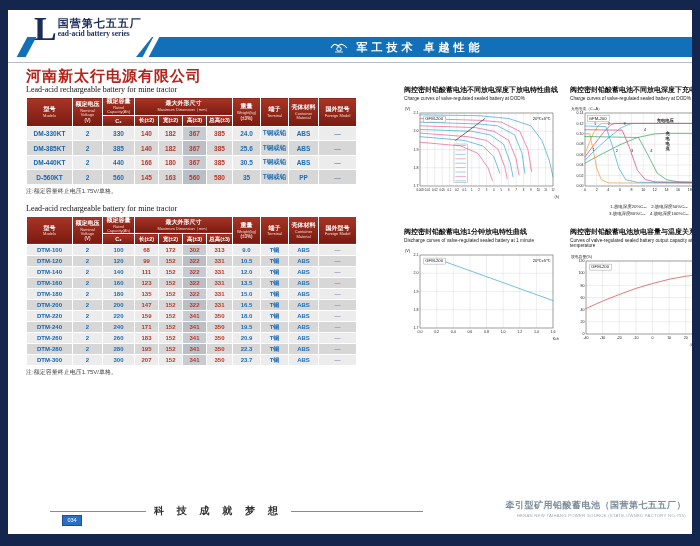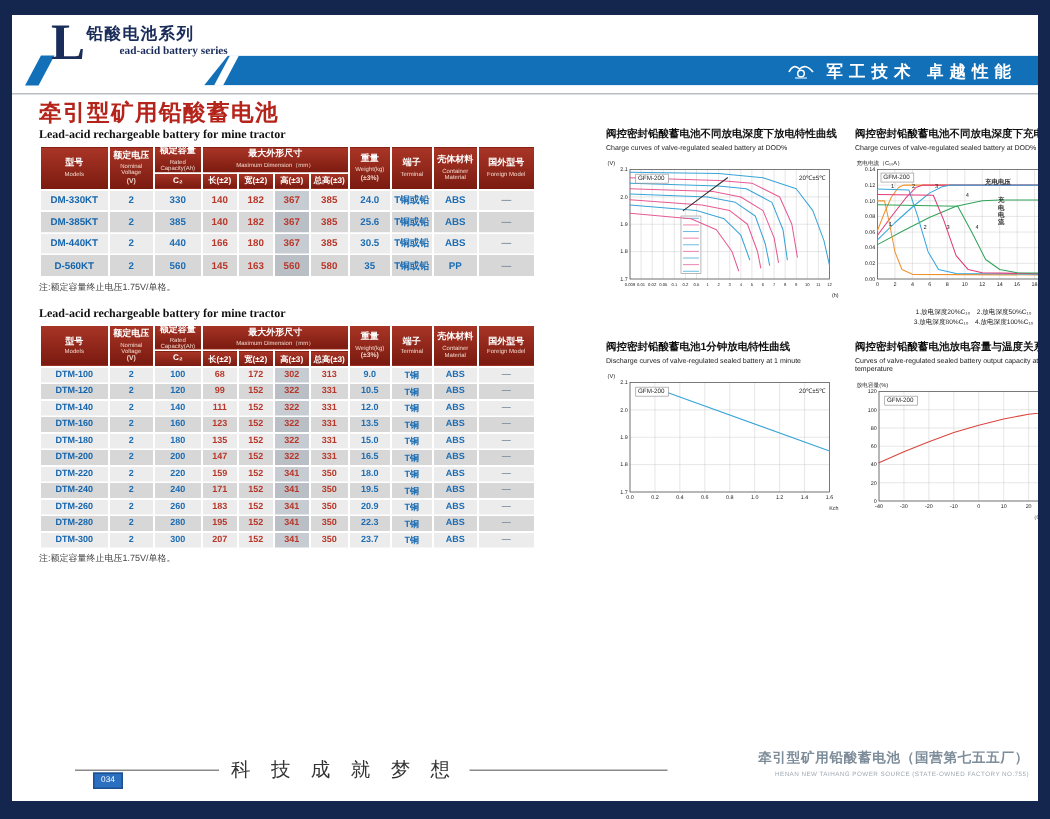--- a/index.html
+++ b/index.html
@@ -5,34 +5,34 @@
   html,body{margin:0;padding:0;}
   body{width:700px;height:546px;font-family:"Liberation Sans",sans-serif;-webkit-font-smoothing:antialiased;}
   .page{position:relative;width:700px;height:546px;background:#14264e;overflow:hidden;}
   .inner{position:absolute;left:8px;top:10px;right:8px;bottom:12px;background:#ffffff;overflow:hidden;}
 
   
   .logo-block{position:absolute;left:26px;top:4px;display:flex;align-items:flex-start;}
   .logo-L{font-family:"Liberation Serif",serif;font-size:34px;font-weight:bold;color:#1a2c5a;line-height:0.9;}
   .logo-txt{margin-left:1px;padding-top:3px;}
   .logo-cn{font-size:11px;font-weight:bold;color:#1a2c5a;letter-spacing:1px;line-height:1.1;}
-  .logo-en{font-family:"Liberation Serif",serif;font-size:7.5px;font-weight:bold;color:#1a2c5a;line-height:1.2;margin-left:22px;}
+  .logo-en{font-family:"Liberation Serif",serif;font-size:7.5px;font-weight:bold;color:#1a2c5a;line-height:1.2;}
   .wedge1{position:absolute;left:14px;top:27px;width:9px;height:20px;background:#1170b8;transform:skewX(-28deg);}
   .band{position:absolute;left:128px;right:0;top:27px;height:20px;background:#1170b8;
         clip-path:polygon(16px 0,100% 0,100% 100%,0 100%);
-        display:flex;align-items:center;justify-content:flex-end;padding-right:14px;box-sizing:border-box;}
+        display:flex;align-items:center;justify-content:center;padding-right:14px;box-sizing:border-box;}
   .band-slash{position:absolute;left:140px;top:27px;width:6px;height:20px;background:#ffffff;transform:skewX(-28deg);}
   .slogan{color:#fff;font-size:11px;font-weight:bold;letter-spacing:4px;margin-left:8px;white-space:nowrap;}
   .brandmark{display:flex;align-items:center;}
   .hrule{position:absolute;left:0;right:0;top:52px;border-top:1px solid #b9bec4;}
 
   
   .leftcol{position:absolute;left:18px;top:57px;width:334px;}
   .sec-title{font-size:15px;font-weight:bold;color:#b5241a;letter-spacing:1px;line-height:1.15;}
-  .sec-en{font-family:"Liberation Serif",serif;font-size:8px;font-weight:bold;color:#111;margin:1px 0 3px;}
+  .sec-en{font-family:"Liberation Serif",serif;font-size:8px;font-weight:normal;color:#111;margin:1px 0 3px;}
   .note{font-size:6px;color:#444;margin:2px 0 8px;}
 
   table.spec{width:330px;border-collapse:collapse;table-layout:fixed;}
   .spec th,.spec td{border:1px solid #fff;padding:0;overflow:hidden;}
   .spec thead th{background:linear-gradient(#a93526,#7a1a10);color:#fff;vertical-align:middle;}
   .hcn{font-size:6px;font-weight:bold;line-height:1.3;}
   .hen{font-size:4px;font-weight:normal;color:#f0d6ca;line-height:1.1;}
   .hun{font-size:4.5px;color:#f0d6ca;}
   .spec th.sub{font-size:5.5px;font-weight:bold;height:10px;}
   .spec td{font-size:6px;font-weight:bold;text-align:center;height:10px;color:#1d6db3;}
@@ -53,57 +53,57 @@
   .chart .cap div{white-space:nowrap;}
   #chart0{left:356px;top:60px;}
   #chart1{left:522px;top:60px;}
   #chart2{left:356px;top:202px;}
   #chart3{left:522px;top:202px;}
 
   
   .foot-slogan{position:absolute;left:42px;top:494px;display:flex;align-items:center;}
   .fline{height:1px;background:#8a8a8a;}
   .fl1{width:96px;} .fl2{width:132px;}
-  .foot-slogan .txt{font-size:13px;font-weight:normal;color:#333;letter-spacing:5px;margin:0 8px;white-space:nowrap;}
+  .foot-slogan .txt{font-size:10px;font-weight:bold;color:#333;letter-spacing:5px;margin:0 8px;white-space:nowrap;}
   .page-badge{position:absolute;left:54px;top:505px;width:18px;height:9px;background:#2a6fc0;border:1px solid #1e4f8f;
               color:#fff;font-size:5.5px;line-height:9px;text-align:center;}
   .company{position:absolute;right:6px;top:489px;text-align:right;}
   .company .cn{font-size:9px;font-weight:bold;color:#7e8d9a;letter-spacing:0.5px;}
   .company .en{font-size:4.2px;color:#9fa9b2;letter-spacing:0.3px;margin-top:1px;}
 </style>
 </head>
 <body>
 
 <div class="page">
   <div class="inner">
 
     <div class="wedge1"></div>
     <div class="logo-block">
       <span class="logo-L">L</span>
       <span class="logo-txt">
-        <div class="logo-cn">铅酸电池系列</div>
+        <div class="logo-cn">国营第七五五厂</div>
         <div class="logo-en">ead-acid battery series</div>
       </span>
     </div>
     <div class="band">
       <span class="brandmark">
         <svg width="18" height="13" viewBox="0 0 18 13">
           <path d="M1 7 Q4 1 8 5 Q12 1 17 7" stroke="#ffffff" stroke-width="1.1" fill="none"></path>
           <circle cx="9" cy="8" r="2.2" fill="none" stroke="#ffffff" stroke-width="1"></circle>
           <path d="M5 11 L13 11" stroke="#ffffff" stroke-width="0.8"></path>
         </svg>
       </span>
       <span class="slogan">军工技术  卓越性能</span>
     </div>
     <div class="band-slash"></div>
     <div class="hrule"></div>
 
     <div class="leftcol">
       <div>
-        <div class="sec-title">牵引型矿用铅酸蓄电池</div>
+        <div class="sec-title">河南新太行电源有限公司</div>
         <div class="sec-en">Lead-acid rechargeable battery for mine tractor</div>
         <div>
             <table class="spec t0">
               <colgroup>
                 <col style="width: 46px;">
                 <col style="width: 30px;">
                 <col style="width: 32px;">
                 <col style="width: 24px;">
                 <col style="width: 24px;">
                 <col style="width: 24px;">

